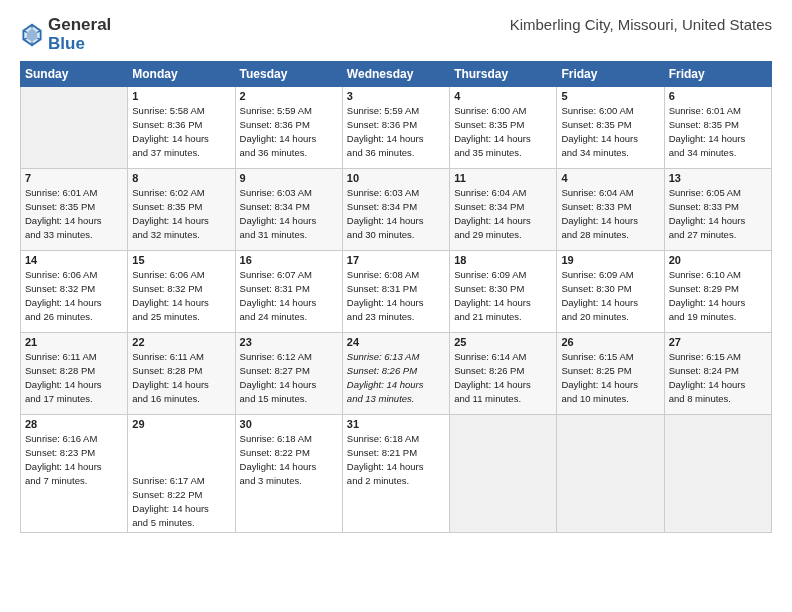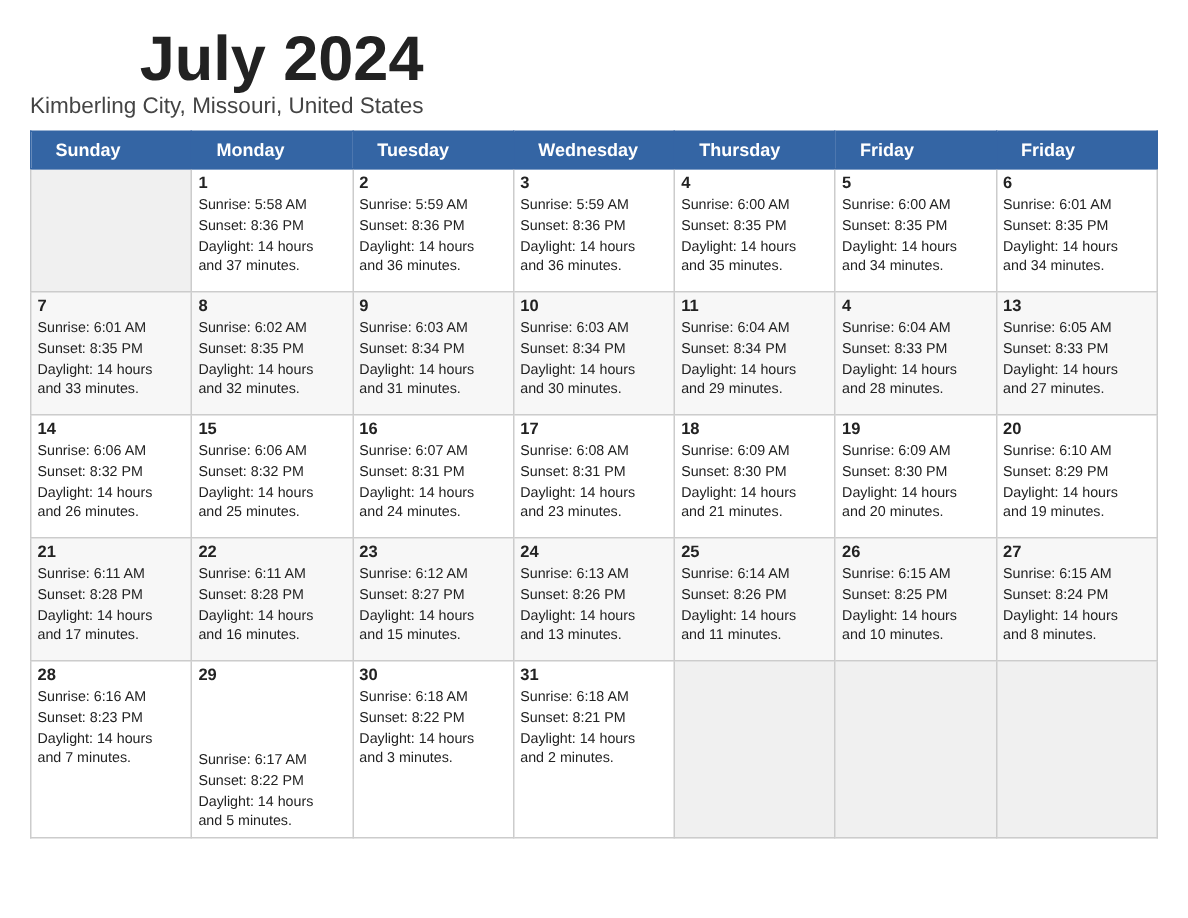--- a/index.html
+++ b/index.html
@@ -60,21 +60,21 @@
     table {
       width: 100%;
       border-collapse: collapse;
       table-layout: fixed;
     }
     thead tr th {
       background-color: #3465a4;
       color: white;
       font-size: 12px;
       font-weight: bold;
-      padding: 5px 16px;
+      padding: 5px 4px;
       text-align: left;
       border: 1px solid #3465a4;
     }
     tbody tr td {
       border: 1px solid #ccc;
       vertical-align: top;
       padding: 3px 4px;
       font-size: 9.5px;
       color: #222;
       height: 82px;
@@ -94,22 +94,38 @@
     }
     .empty-cell {
       background: #f0f0f0 !important;
     }
   </style>
 </head>
 <body>
 
 <div class="container">
   <div class="header-row">
+    <div class="logo">
+      <svg class="logo-icon" viewBox="0 0 28 32" xmlns="http://www.w3.org/2000/svg">
+        <polygon points="14,2 26,10 26,22 14,30 2,22 2,10" fill="#2a6bb0" opacity="0.15"></polygon>
+        <polygon points="14,4 24,11 24,21 14,28 4,21 4,11" fill="none" stroke="#2a6bb0" stroke-width="2"></polygon>
+        <polygon points="14,8 20,13 20,20 14,24 8,20 8,13" fill="#2a6bb0" opacity="0.4"></polygon>
+        <line x1="14" y1="4" x2="14" y2="8" stroke="#2a6bb0" stroke-width="1.5"></line>
+        <line x1="24" y1="11" x2="20" y2="13" stroke="#2a6bb0" stroke-width="1.5"></line>
+        <line x1="24" y1="21" x2="20" y2="20" stroke="#2a6bb0" stroke-width="1.5"></line>
+        <line x1="14" y1="28" x2="14" y2="24" stroke="#2a6bb0" stroke-width="1.5"></line>
+        <line x1="4" y1="21" x2="8" y2="20" stroke="#2a6bb0" stroke-width="1.5"></line>
+        <line x1="4" y1="11" x2="8" y2="13" stroke="#2a6bb0" stroke-width="1.5"></line>
+      </svg>
+      <div class="logo-text">
+        <span class="logo-general">General</span>
+        <span class="logo-blue">Blue</span>
+      </div>
+    </div>
     <div class="title-block">
-      <div class="month-title">July 2024</div>
       <div class="location-title">Kimberling City, Missouri, United States</div>
     </div>
   </div>
 
   <table>
     <thead>
       <tr>
 
       <th>Sunday</th>
           <th>Monday</th>
@@ -285,21 +301,21 @@
           </td>
           <td>
             <span class="day-num">23</span>
             <div class="day-info" style="white-space: pre-line;">Sunrise: 6:12 AM
 Sunset: 8:27 PM
 Daylight: 14 hours
 and 15 minutes.</div>
           </td>
           <td>
             <span class="day-num">24</span>
-            <div class="day-info" style="white-space: pre-line;">Sunrise: 6:13 AM
+            <div class="day-info" style="white-space: pre-line; font-style: italic;">Sunrise: 6:13 AM
 Sunset: 8:26 PM
 Daylight: 14 hours
 and 13 minutes.</div>
           </td>
           <td>
             <span class="day-num">25</span>
             <div class="day-info" style="white-space: pre-line;">Sunrise: 6:14 AM
 Sunset: 8:26 PM
 Daylight: 14 hours
 and 11 minutes.</div>

